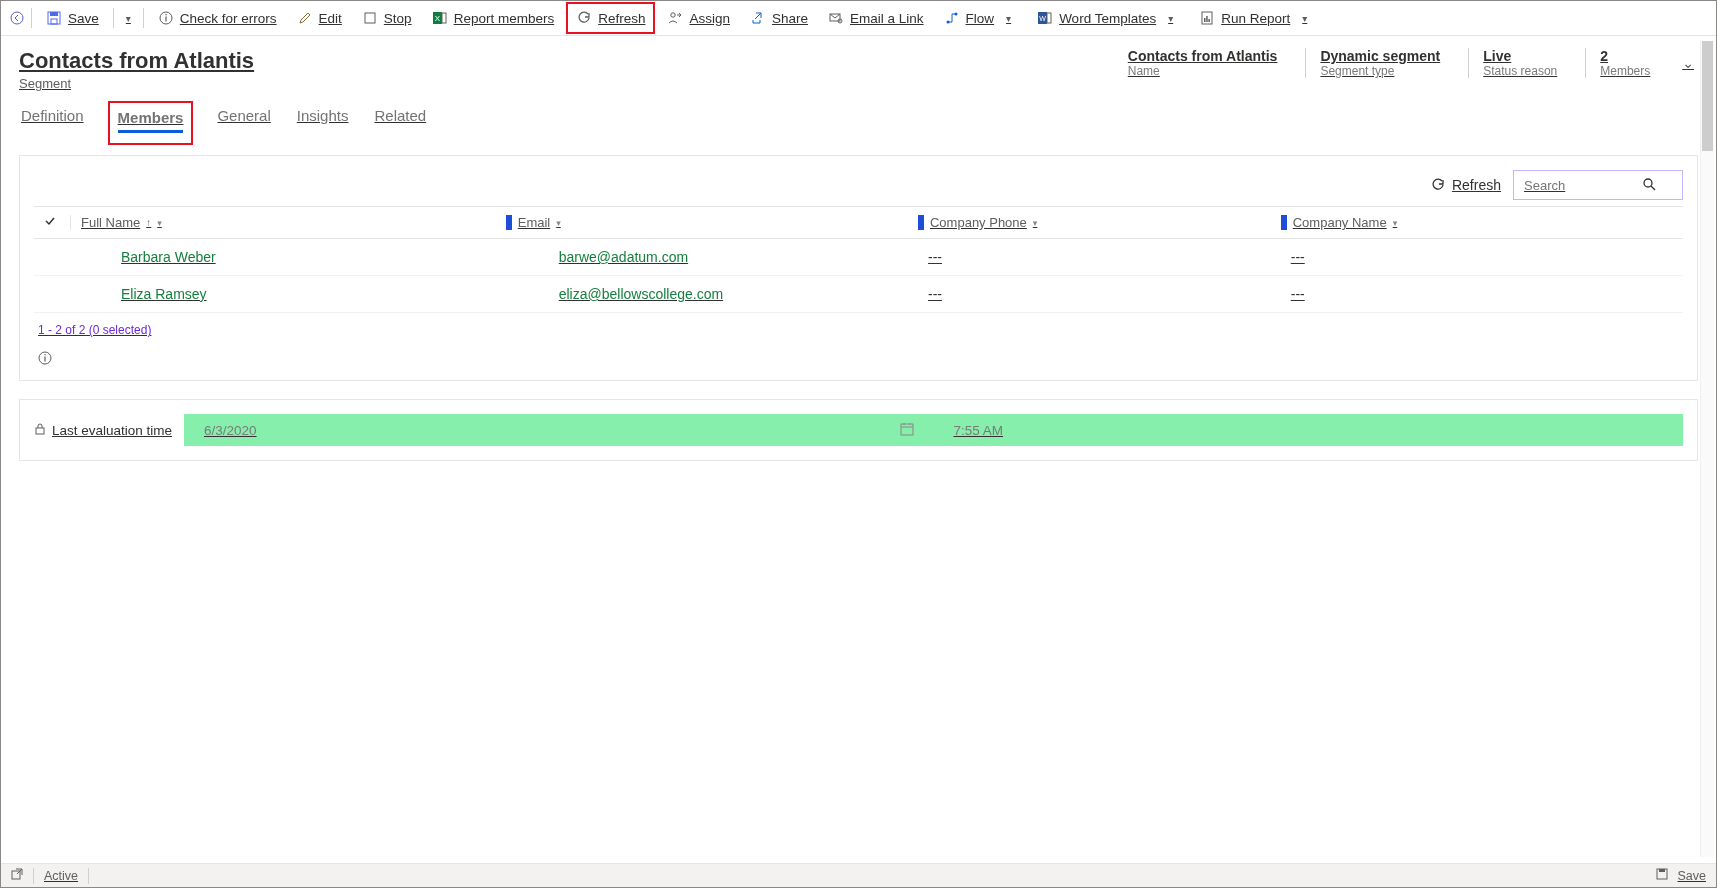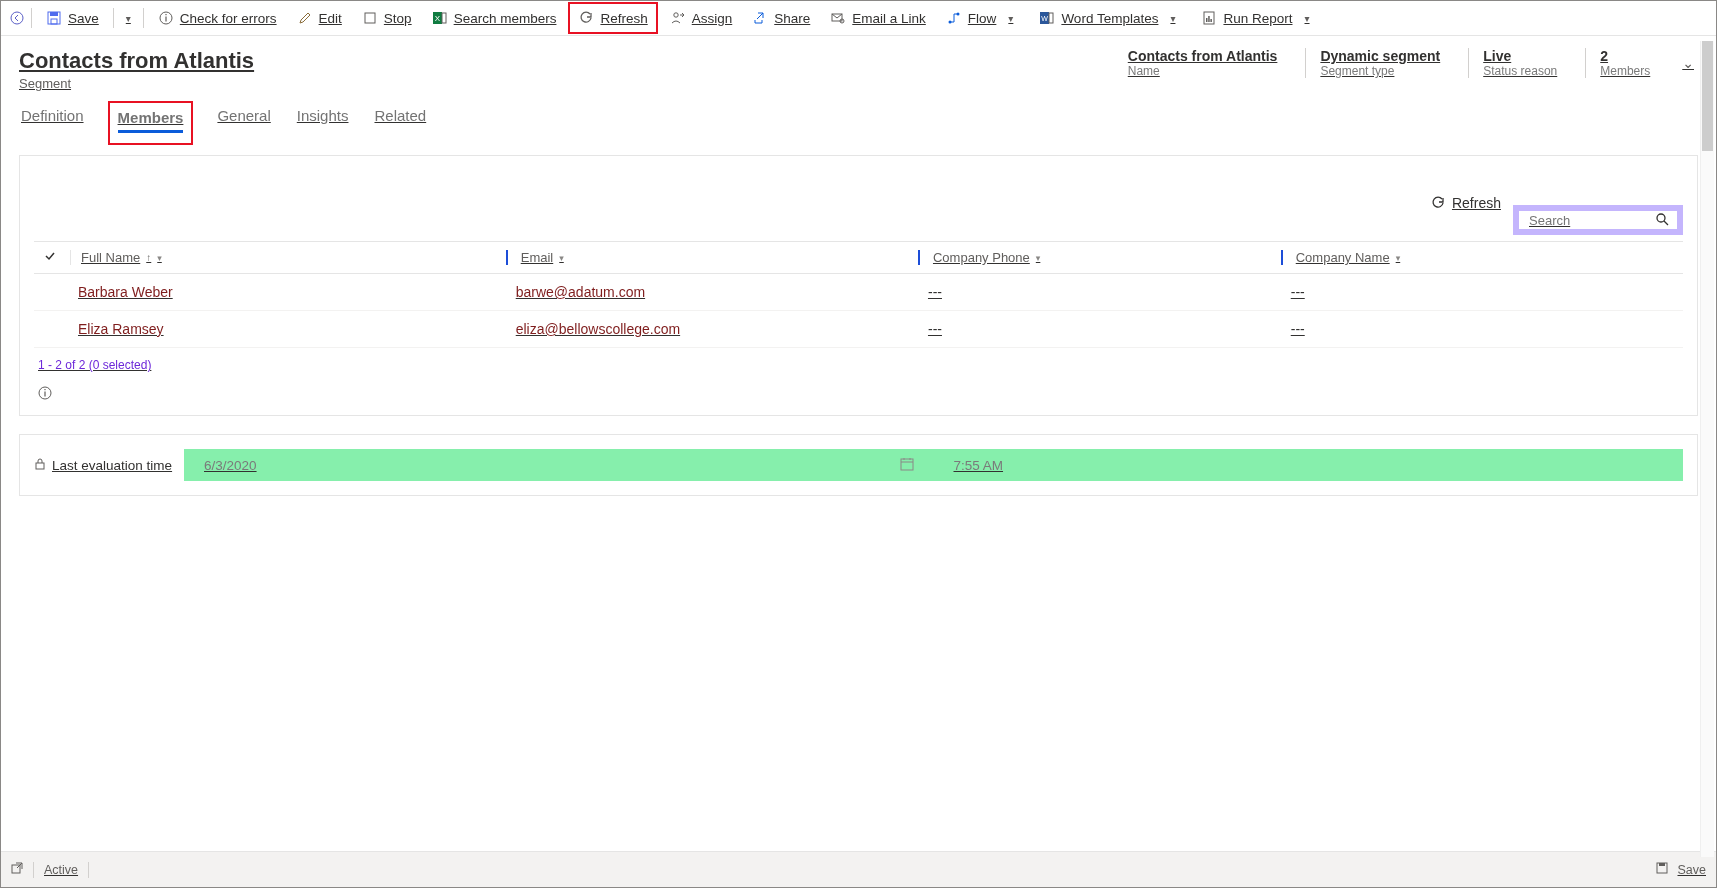--- a/index.html
+++ b/index.html
@@ -30,39 +30,39 @@
   .tab { font-size:15px; padding:6px 2px 10px 2px; cursor:pointer; color:#737373; }
   .tab.active { font-weight:600; }
   .tab.active .underline { display:block; height:3px; background:#0b5cda; margin-top:4px; width:100%; }
   .tab-wrap-highlight { border:2.5px solid #e81123; padding:0 6px; }
 
   
   .main { flex:1; padding:10px 18px 12px 18px; overflow:auto; }
   .panel { border:1px solid #e5e5e5; padding:14px 14px 10px 14px; margin-bottom:18px; }
   .panel-toolbar { display:flex; justify-content:flex-end; align-items:center; gap:12px; margin-bottom:4px; }
   .refresh-link { display:flex; align-items:center; gap:6px; cursor:pointer; font-size:14px; }
-  .search-box { border:6px solid #c4b5fd; width:170px; height:30px; display:flex; align-items:center; padding:0 8px; justify-content:space-between;margin-top:35px; }
+  .search-box { border:1px solid #c4b5fd; width:170px; height:30px; display:flex; align-items:center; padding:0 8px; justify-content:flex-start; }
   .search-box input { border:none; outline:none; width:120px; font-size:13px; color:#605e5c; font-family:inherit; }
   .table { width:100%; border-collapse:collapse; margin-top:6px; }
   .table thead th { text-align:left; font-weight:400; font-size:13px; color:#605e5c; border-top:1px solid #e5e5e5; border-bottom:1px solid #e5e5e5; padding:8px 10px; }
-  .table thead th .th-inner { display:flex; align-items:center; gap:6px; border-left:2px solid #1d4ed8; padding-left:13px; }
+  .table thead th .th-inner { display:flex; align-items:center; gap:6px; border-left:6px solid #1d4ed8; padding-left:6px; }
   .table thead th:first-child .th-inner { border-left:none; padding-left:0; }
   .table tbody td { border-bottom:1px solid #f3f2f1; padding:10px 20px; font-size:14px; }
-  .link { color:#7f1d1d; cursor:pointer; }
+  .link { color:#15803d; cursor:pointer;margin-left:43px; }
   .table-footer { font-size:12px; color:#6d28d9; padding:10px 4px 4px 4px; }
   .info-row { display:flex; align-items:center; gap:8px; color:#605e5c; font-size:13.5px; padding:10px 4px 2px 4px; }
 
   .eval-panel { border:1px solid #e5e5e5; padding:14px; }
   .eval-row { display:flex; align-items:center; }
   .lock-label { display:flex; align-items:center; gap:6px; font-size:13.5px; min-width:150px; }
   .ro-field { flex:1; background:#86efac; height:32px; display:flex; align-items:center; justify-content:space-between; padding:0 20px; color:#7a7a7a; font-size:13.5px; }
   .ro-time { width:640px; }
 
   
-  .statusbar { height:36px; background:#f3f2f1; border-top:1px solid #e5e5e5; display:flex; align-items:center; justify-content:space-between; padding:0 10px; font-size:12.5px; color:#605e5c; }
+  .statusbar { height:24px; background:#f3f2f1; border-top:1px solid #e5e5e5; display:flex; align-items:center; justify-content:space-between; padding:0 10px; font-size:12.5px; color:#605e5c; }
   .sb-left, .sb-right { display:flex; align-items:center; gap:10px; }
   .sb-sep { width:1px; height:16px; background:#d2d0ce; }
 
   .sort-arrow { font-size:10px; }
   .col-chev { font-size:9px; color:#8a8886; }
 
   
   .fake-scroll { position:absolute; right:2px; top:40px; bottom:30px; width:14px; background:#fafafa; border-left:1px solid #efefef; }
   .fake-thumb { position:absolute; top:0; left:1px; right:1px; height:110px; background:#cdcdcd; }
 </style>
@@ -124,21 +124,21 @@
     </div>
 
     <div class="tb-btn">
       <span class="tb-icon">
         <svg width="14" height="14" viewBox="0 0 14 14">
             <rect x="0" y="1" width="9" height="12" fill="#107c41"></rect>
             <text x="4.5" y="10" font-size="8" fill="#fff" text-anchor="middle" font-family="Arial">X</text>
             <rect x="9" y="2" width="4" height="10" fill="none" stroke="#605e5c" stroke-width="1"></rect>
           </svg>
       </span>
-      <span>Search members</span>
+      <span>Report members</span>
     </div>
 
     <div class="tb-btn highlight-box">
       <span class="tb-icon">
         <svg width="14" height="14" viewBox="0 0 14 14">
             <path d="M11 3 A5 5 0 1 0 12 7" fill="none" stroke="#605e5c" stroke-width="1.3"></path>
             <path d="M12 2 L12 6 L8 6" fill="none" stroke="#605e5c" stroke-width="1.3"></path>
           </svg>
       </span>
       <span>Refresh</span>

